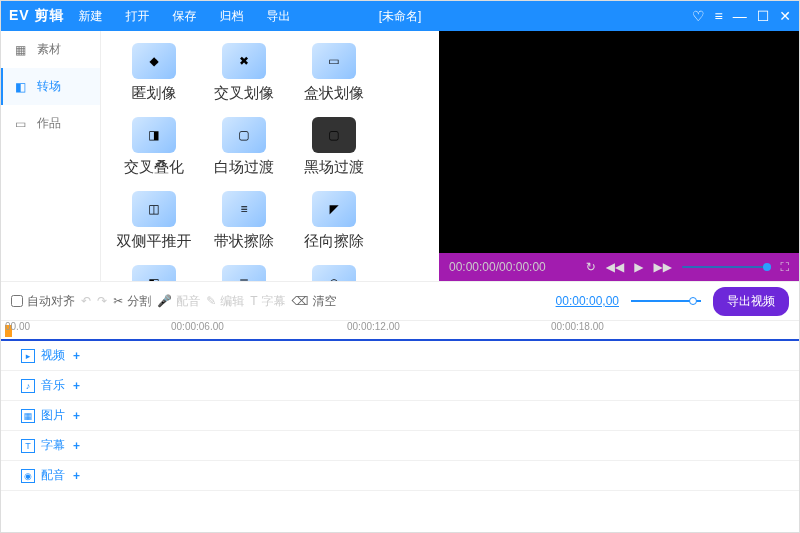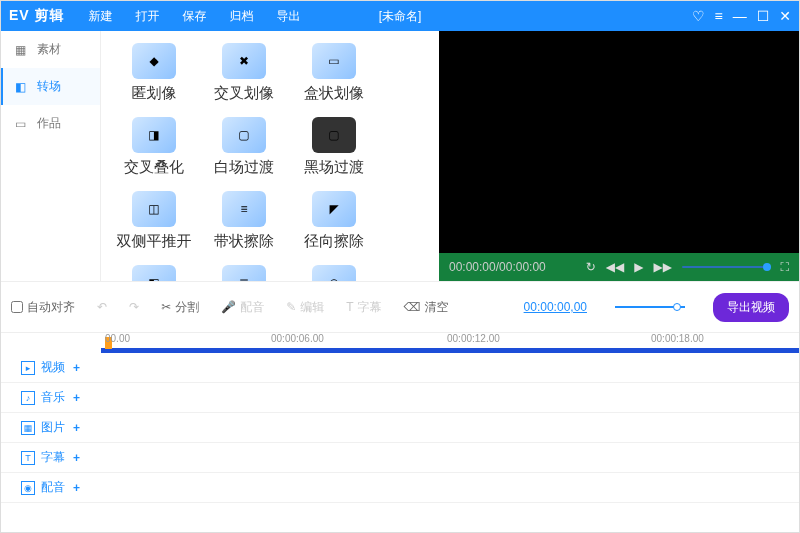--- a/index.html
+++ b/index.html
@@ -1,49 +1,49 @@
 <!DOCTYPE html>
 <html><head>
 <meta charset="utf-8">
 <style>
   *{box-sizing:border-box;margin:0;padding:0;font-family:"Microsoft YaHei",Arial,sans-serif;font-size:12px;}
   body{background:#fff;width:800px;height:533px;overflow:hidden;border:1px solid #ddd;}
   .top{height:30px;background:#1e8eff;display:flex;align-items:center;color:#fff;padding:0 8px;}
-  .brand{font-weight:bold;font-size:14px;margin-right:24px;letter-spacing:1px;}
+  .brand{font-weight:bold;font-size:14px;margin-right:14px;letter-spacing:1px;}
   .menu{display:flex;gap:23px;}
   .menu div{cursor:pointer;}
   .tname{position:absolute;left:50%;transform:translateX(-50%);}
   .wctrl{display:flex;gap:10px;margin-left:auto;align-items:center;}
   .wctrl span{cursor:pointer;font-size:14px;}
   .mid{display:flex;height:250px;}
   .side{width:100px;border-right:1px solid #eee;}
   .sitem{display:flex;align-items:center;gap:8px;padding:10px 14px;color:#777;cursor:pointer;}
   .sitem.active{color:#1e8eff;background:#f5faff;border-left:2px solid #1e8eff;padding-left:12px;}
   .sicon{width:14px;height:14px;display:inline-block;}
   .gallery{flex:1;padding:12px 8px;display:grid;grid-template-columns:repeat(3,90px);grid-auto-rows:70px;gap:4px 0;overflow:hidden;}
   .thumb{display:flex;flex-direction:column;align-items:center;cursor:pointer;}
   .thumb .box{width:44px;height:36px;border-radius:6px;background:linear-gradient(135deg,#cfe6ff,#8fc3ff);display:flex;align-items:center;justify-content:center;}
   .thumb .lbl{margin-top:5px;font-size:15px;color:#333;}
-  .preview{width:360px;background:#15803d;position:relative;}
+  .preview{width:360px;background:#a21caf;position:relative;}
   .pvid{width:100%;height:222px;background:#000;}
   .pbar{position:absolute;bottom:0;left:0;right:0;height:28px;display:flex;align-items:center;gap:10px;color:#ccc;padding:0 10px;font-size:11px;}
   .pbtn{cursor:pointer;color:#ddd;font-size:12px;}
   .pslider{flex:1;height:2px;background:#2b6db8;position:relative;border-radius:1px;}
   .pslider .dot{position:absolute;right:0;top:-3px;width:8px;height:8px;border-radius:50%;background:#2b9fff;}
-  .toolbar{height:52px;border-top:1px solid #eee;border-bottom:1px solid #eee;display:flex;align-items:center;padding:0 10px;gap:22px;color:#666;}
+  .toolbar{height:40px;border-top:1px solid #eee;border-bottom:1px solid #eee;display:flex;align-items:center;padding:0 10px;gap:6px;color:#666;}
   .tbitem{display:flex;align-items:center;gap:4px;cursor:pointer;}
   .tbitem.dis{color:#ccc;cursor:default;}
   .undo,.redo{color:#ccc;cursor:default;}
   .tbtc{color:#1e8eff;margin-left:auto;text-decoration:underline;}
   .tbslider{width:70px;height:2px;background:#1e8eff;position:relative;margin:0 6px;}
   .tbslider .dot{position:absolute;right:4px;top:-3px;width:8px;height:8px;border:1px solid #1e8eff;background:#fff;border-radius:50%;}
   .export{background:#6d28d9;color:#fff;padding:6px 14px;border-radius:12px;cursor:pointer;}
   .check{display:flex;align-items:center;gap:4px;cursor:pointer;}
   .check input{width:12px;height:12px;}
-  .ruler{height:20px;position:relative;margin-left:100px;border-bottom:5px solid #1d4ed8;}
+  .ruler{height:20px;position:relative;border-bottom:2px solid #1d4ed8;}
   .rmark{position:absolute;font-size:10px;color:#999;}
   .ph{position:absolute;left:4px;top:4px;width:7px;height:12px;background:#ff9e1c;}
   .tracks{}
   .trk{height:30px;display:flex;align-items:center;border-bottom:1px solid #f0f0f0;}
   .tlabel{width:100px;display:flex;align-items:center;gap:6px;padding-left:20px;color:#1e8eff;cursor:pointer;}
   .tlabel .ticon{width:14px;height:14px;border:1px solid #1e8eff;display:inline-flex;align-items:center;justify-content:center;font-size:9px;}
   .plus{color:#1e8eff;font-weight:bold;margin-left:2px;}
 </style>
 </head>
 <body>

